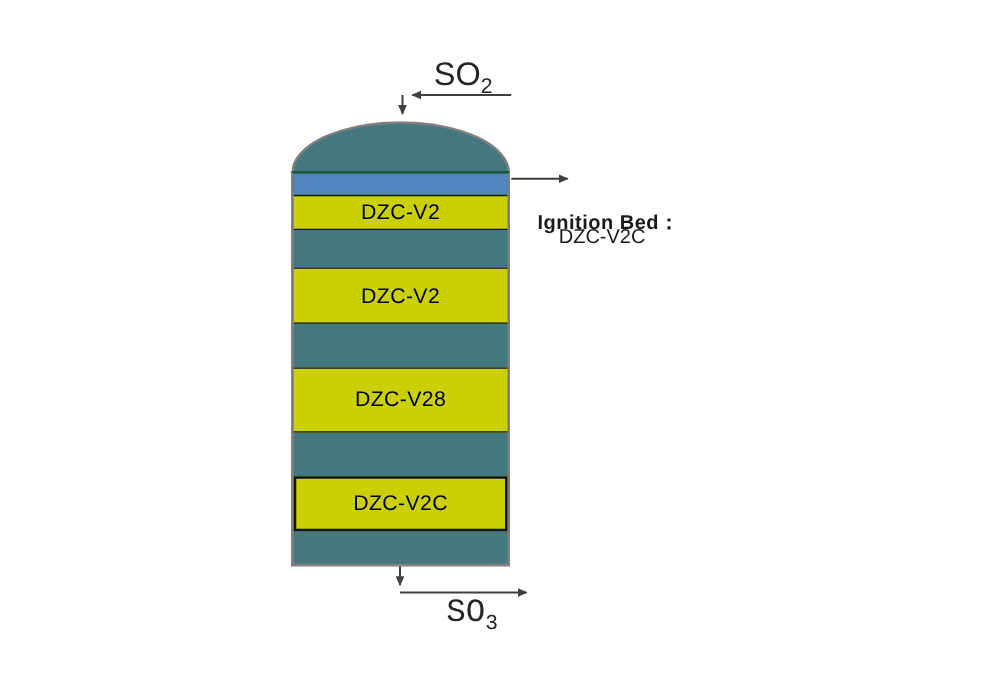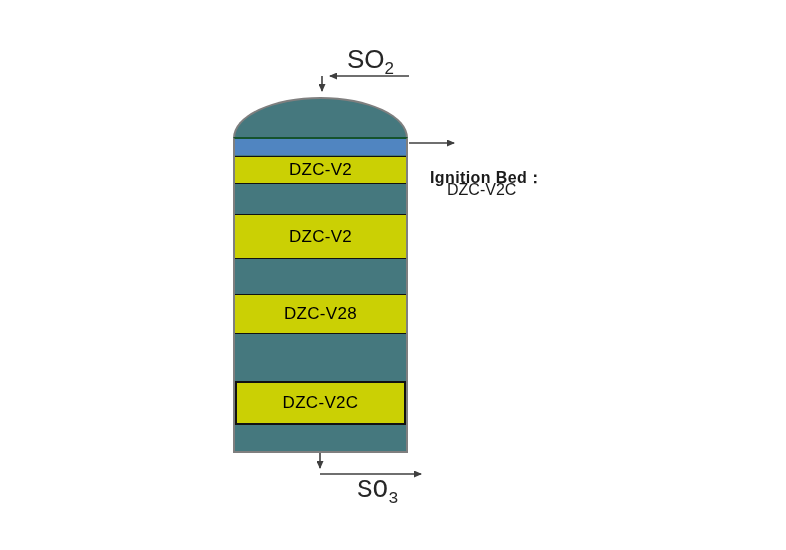--- a/index.html
+++ b/index.html
@@ -48,21 +48,21 @@
     background:var(--bed);
     border-top:1px solid #111;
     border-bottom:1px solid #111;
     display:flex;align-items:center;justify-content:center;
     color:#000;
     font-size:17px;
     letter-spacing:0.3px;
   }
   .bed-1{top:17px;height:28px;}
   .bed-2{top:75px;height:45px;}
-  .bed-3{top:155px;height:40px;}
+  .bed-3{top:155px;height:52px;}
   .bed-4{top:242px;height:44px;border:2px solid #111;}
   .gas-label{
     position:absolute;
     color:#262626;
     font-size:26px;
     font-weight:400;
   }
   .gas-label sub{font-size:17px;}
   .so2{left:347px;top:44px;}
   .so3{left:357px;top:475px;font-family:Liberation Mono, monospace;}

